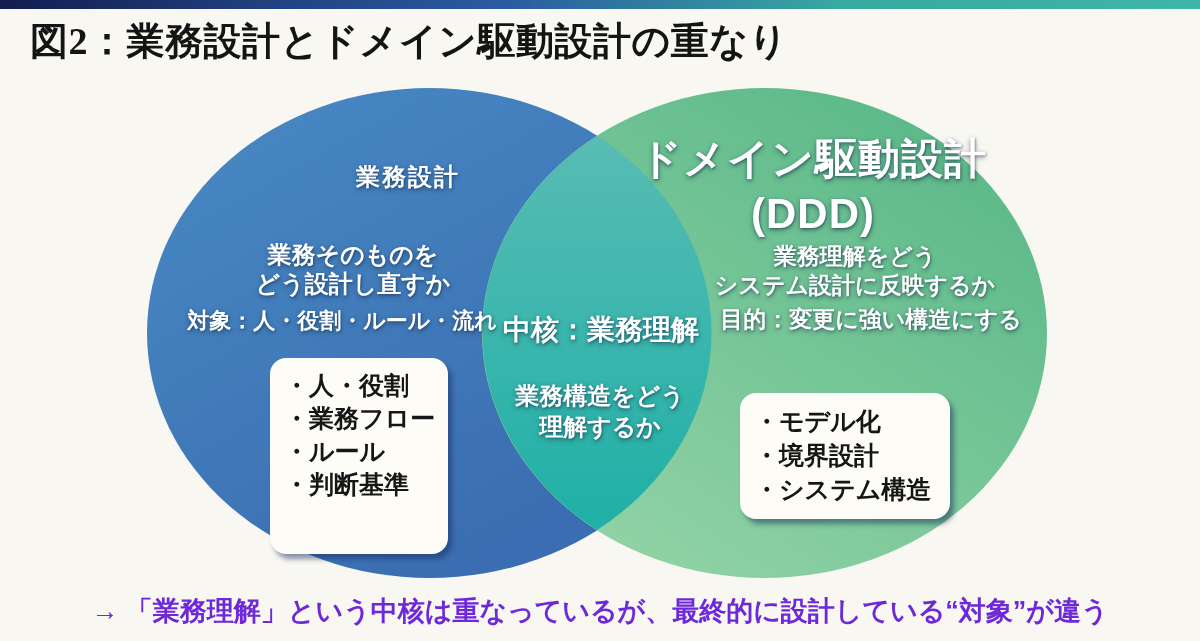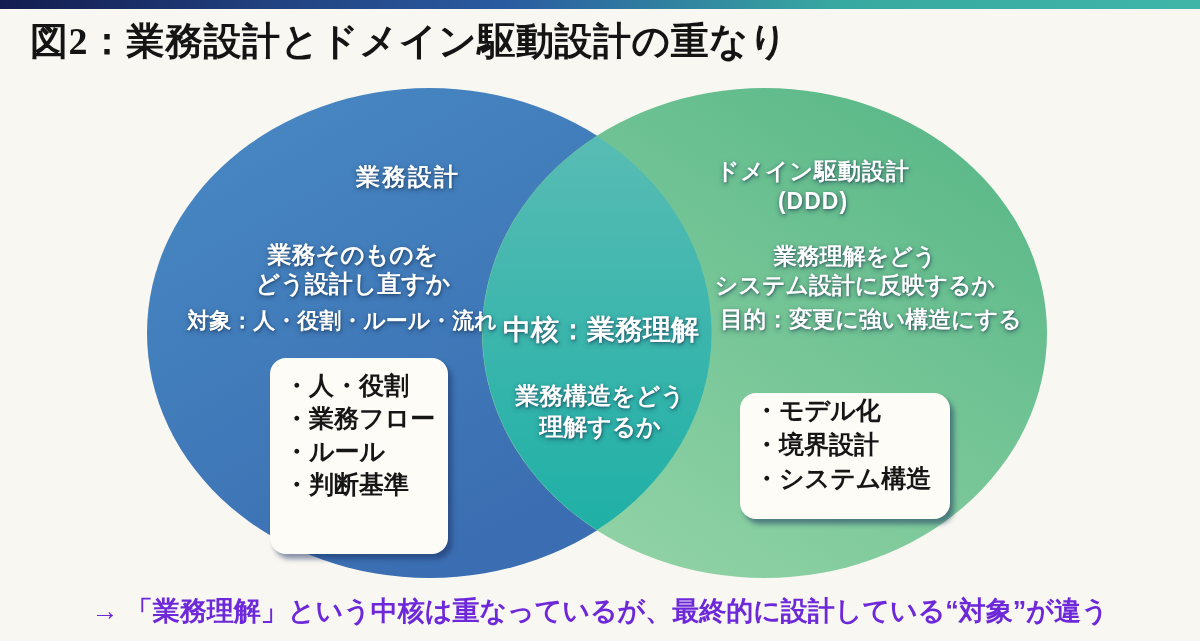--- a/index.html
+++ b/index.html
@@ -24,31 +24,31 @@
     position:absolute;transform:translate(-50%,-50%);
     color:#fff;font-weight:bold;text-align:center;white-space:pre-line;
     text-shadow:0 2px 5px rgba(15,40,70,.5),1px 1px 2px rgba(15,40,70,.35);
     line-height:1.22;
   }
   .t-left-title{left:408px;top:177px;font-size:24px;letter-spacing:2px;}
   .t-left-desc{left:353px;top:269px;font-size:24px;}
   .t-left-scope{left:342px;top:321px;font-size:22px;white-space:nowrap;}
   .t-lens-title{left:601px;top:330px;font-size:28px;white-space:nowrap;}
   .t-lens-desc{left:600px;top:387px;font-size:24px;line-height:1.3;margin-top:24px;}
-  .t-right-title{left:813px;top:186px;font-size:23px;line-height:1.32;letter-spacing:1px;}
+  .t-right-title{left:813px;top:186px;font-size:42px;line-height:1.32;letter-spacing:1px;}
   .t-right-desc{left:855px;top:271px;font-size:23px;line-height:1.28;}
   .t-right-purpose{left:871px;top:321px;font-size:23px;white-space:nowrap;font-family:Liberation Mono, monospace;}
   .whitebox{
     position:absolute;background:#fdfcf7;border-radius:16px;
     box-shadow:4px 5px 5px rgba(25,45,95,.5);
     color:#161616;font-weight:bold;text-align:left;
   }
   .box-left{left:270px;top:358px;width:178px;height:196px;padding:11px 0 0 14px;box-sizing:border-box;}
   .box-left .item{font-size:25px;line-height:33px;white-space:nowrap;}
-  .box-right{left:740px;top:393px;width:210px;height:126px;padding:0 0 0 14px;box-sizing:border-box;}
+  .box-right{left:740px;top:393px;width:210px;height:126px;padding:14px 0 0 14px;box-sizing:border-box;font-family:Liberation Mono, monospace;}
   .box-right .item{font-size:25px;line-height:34px;white-space:nowrap;}
   .footer{
     position:absolute;left:600px;top:611px;transform:translate(-50%,-50%);
     font-size:27px;font-weight:bold;color:#6d28d9;white-space:nowrap;
   }
 </style>
 </head>
 <body>
 
 <div class="stage">

